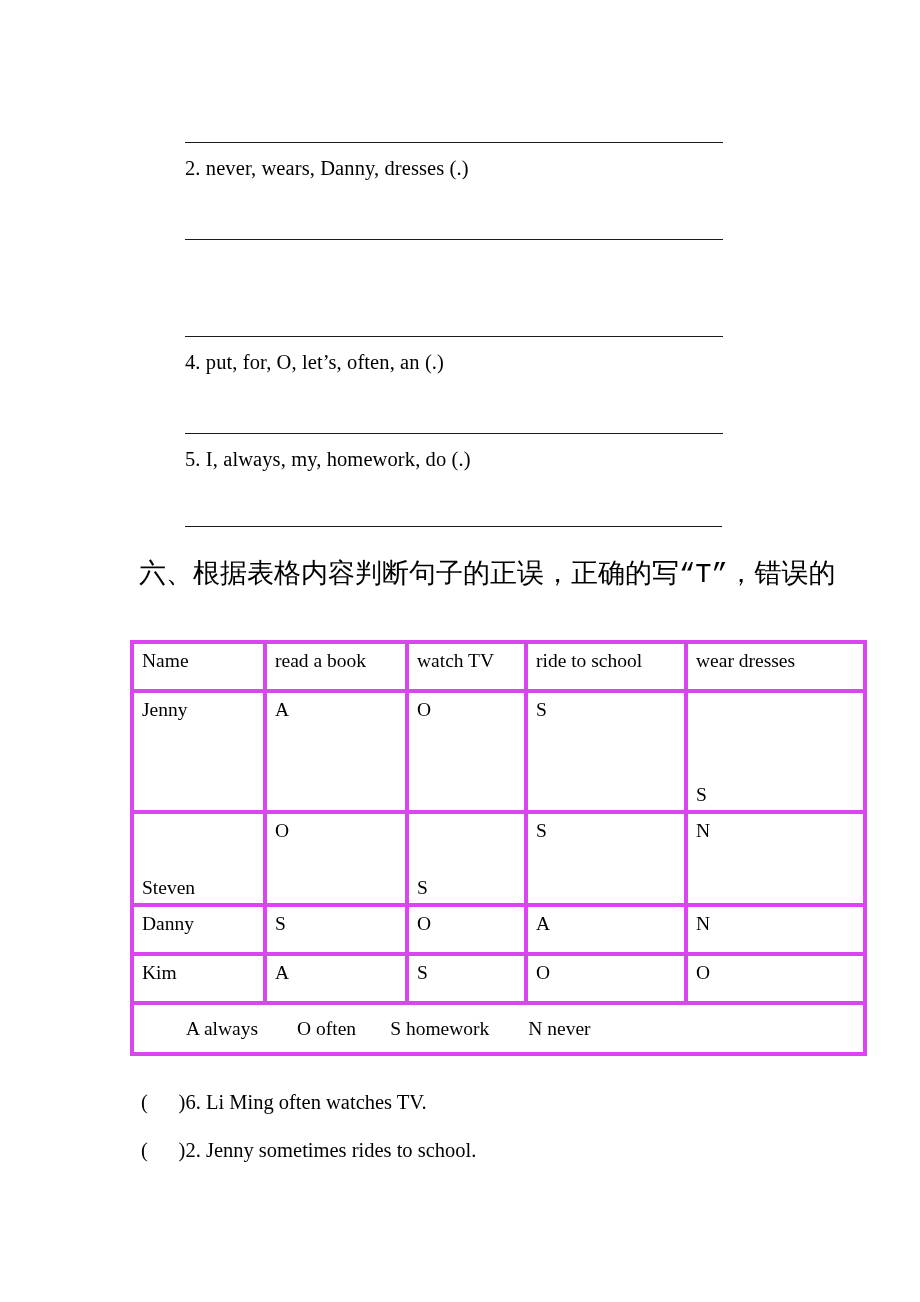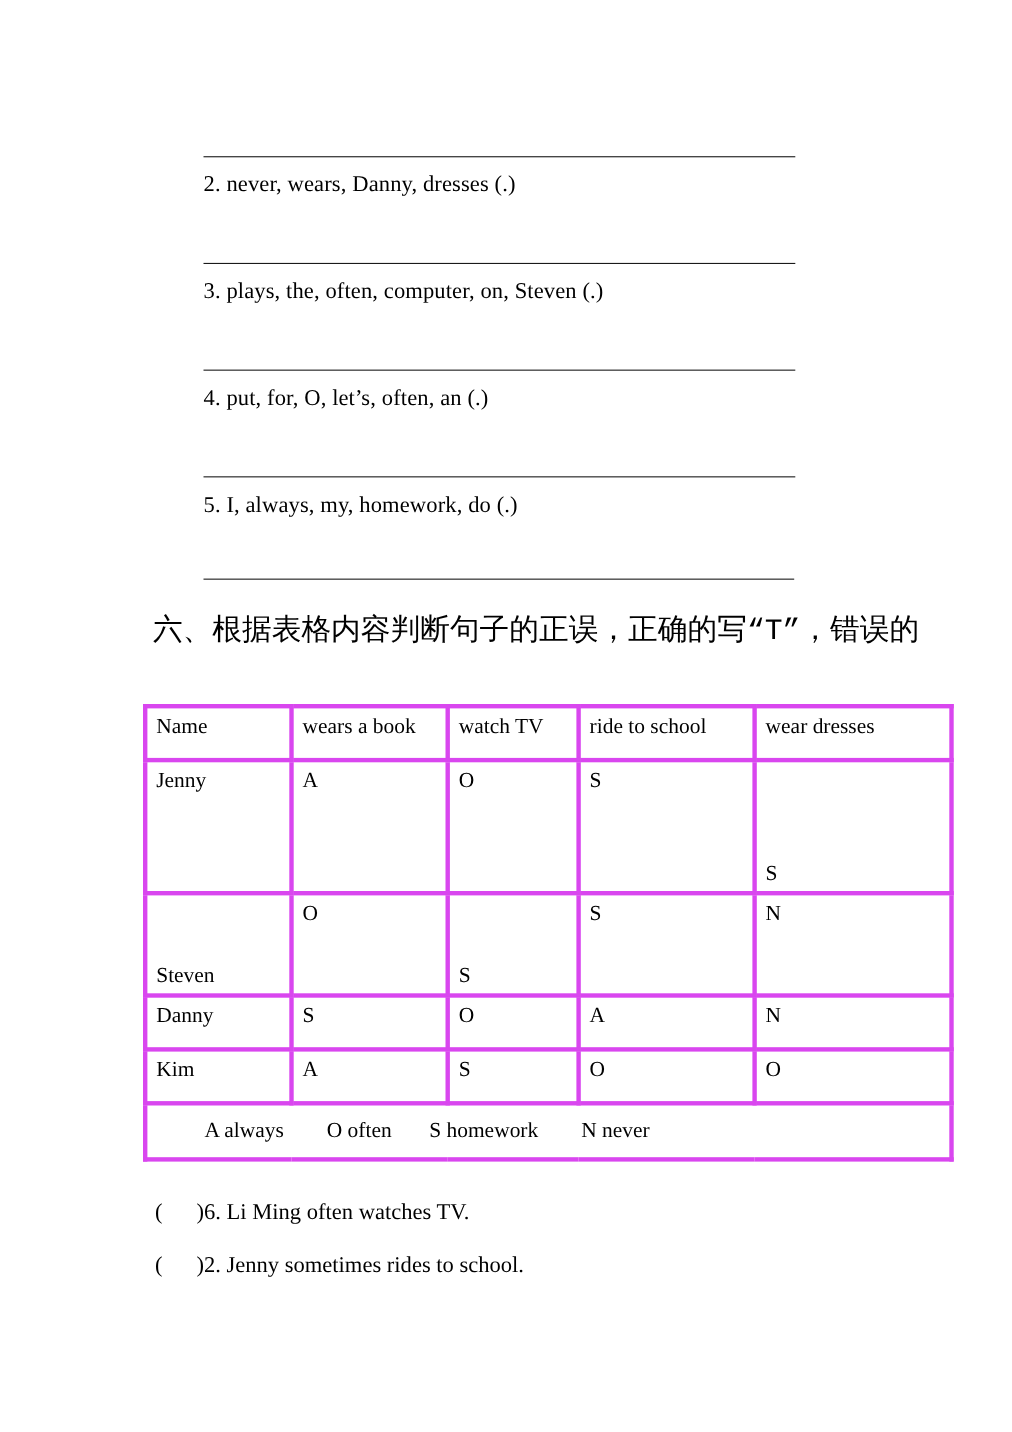--- a/index.html
+++ b/index.html
@@ -140,21 +140,20 @@
 
   <div class="sentence-list">
 
     <div class="q-item">
       <div class="q-rule"></div>
       <div class="q-text">2. never, wears, Danny, dresses (.)</div>
     </div>
 
     <div class="q-item">
       <div class="q-rule"></div>
-      <div class="q-text">3. plays, the, often, computer, on, Steven (.)</div>
     </div>
 
     <div class="q-item">
       <div class="q-rule"></div>
       <div class="q-text">4. put, for, O, let’s, often, an (.)</div>
     </div>
 
     <div class="q-item">
       <div class="q-rule"></div>
       <div class="q-text">5. I, always, my, homework, do (.)</div>
@@ -171,21 +170,21 @@
     <colgroup>
       <col class="c-name">
         <col class="c-read">
         <col class="c-watch">
         <col class="c-ride">
         <col class="c-dress">
     </colgroup>
     <tbody>
       <tr class="row-header">
         <td>Name</td>
-        <td>wears a book</td>
+        <td>read a book</td>
         <td>watch TV</td>
         <td>ride to school</td>
         <td>wear dresses</td>
       </tr>
 
 
       <tr class="row-tall">
         <td>Jenny</td>
         <td>A</td>
         <td>O</td>

